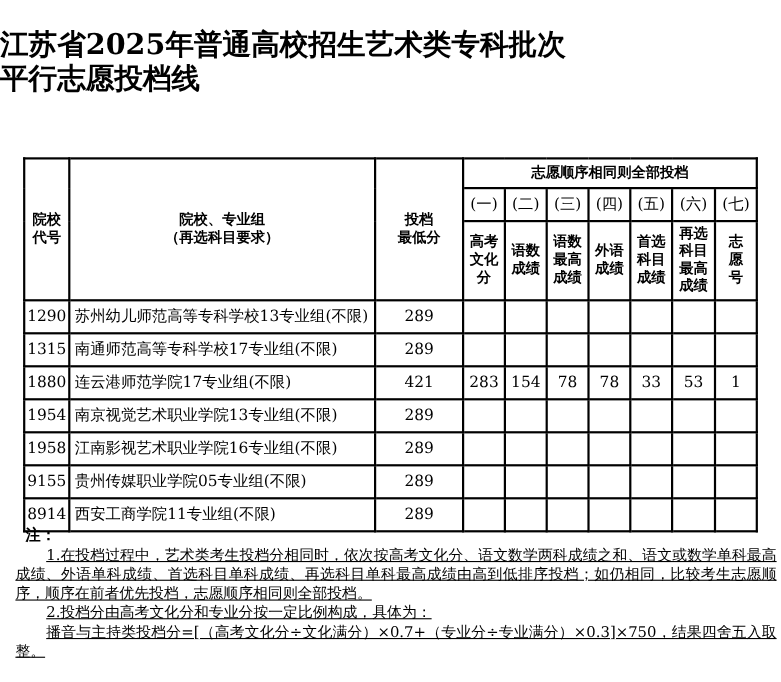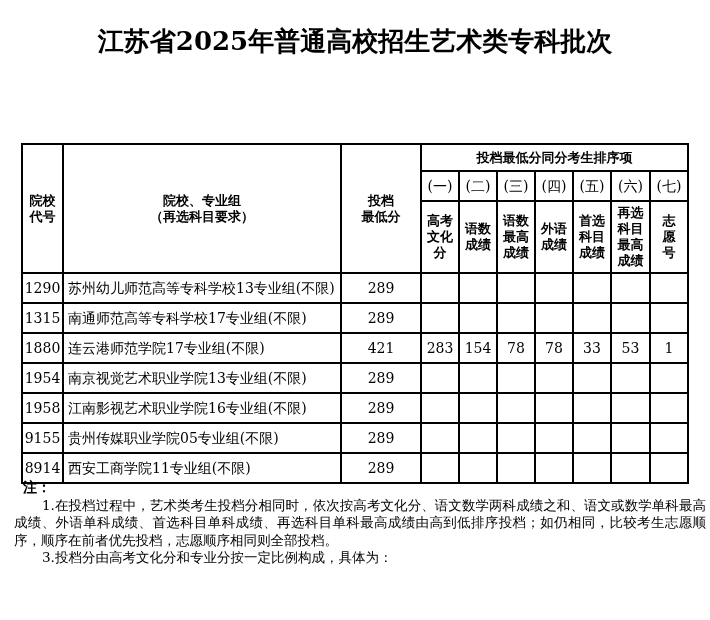--- a/index.html
+++ b/index.html
@@ -6,21 +6,21 @@
   body{
     width:710px;height:620px;background:#ffffff;color:#000000;
     font-family:"DejaVu Serif","Liberation Serif",serif;
     -webkit-font-smoothing:antialiased;
   }
   .page{position:relative;width:710px;height:620px;overflow:hidden;background:#ffffff;}
 
   
   .title{
     position:absolute;top:26px;left:0;width:710px;
-    text-align:center;font-weight:700;font-size:26px;line-height:31px;
+    font-weight:700;font-size:26px;line-height:31px;
     font-family:"DejaVu Serif","Liberation Serif",serif;
   }
 
   
   table.score{
     position:absolute;left:21px;top:143px;width:667px;
     border-collapse:collapse;table-layout:fixed;background:#ffffff;
   }
   table.score th,table.score td{
     border:2px solid #000;padding:0;text-align:center;vertical-align:middle;
@@ -44,29 +44,30 @@
 
   
   .notes{
     position:absolute;left:14px;top:479px;width:692px;
     font-size:13.5px;line-height:17.5px;text-align:justify;
   }
   .notes .label{
     font-weight:700;font-size:14px;padding-left:9px;
     font-family:"DejaVu Sans","Liberation Sans",sans-serif;
   }
-  .notes p{margin:0;text-indent:28px;}
+  .notes p{margin:0;text-indent:28px;text-decoration:underline;}
 </style>
 </head>
 <body>
 
 <div class="page">
 
   <div class="title">
     <div>江苏省2025年普通高校招生艺术类专科批次</div>
+    <div>平行志愿投档线</div>
   </div>
 
   <table class="score">
     <colgroup>
       <col style="width:41px">
         <col style="width:278px">
         <col style="width:80px">
       <col style="width:38px">
         <col style="width:38px">
         <col style="width:38px">
@@ -76,21 +77,21 @@
       <col style="width:38px">
     </colgroup>
     <thead>
       <tr class="hr1">
         <th rowspan="3" class="pre">院校
 代号</th>
         <th rowspan="3" class="pre">院校、专业组
 （再选科目要求）</th>
         <th rowspan="3" class="pre">投档
 最低分</th>
-        <th colspan="7">投档最低分同分考生排序项</th>
+        <th colspan="7">志愿顺序相同则全部投档</th>
       </tr>
       <tr class="hr2">
         <th class="ordinal">(一)</th>
         <th class="ordinal">(二)</th>
         <th class="ordinal">(三)</th>
         <th class="ordinal">(四)</th>
         <th class="ordinal">(五)</th>
         <th class="ordinal">(六)</th>
         <th class="ordinal">(七)</th>
       </tr>
@@ -201,16 +202,17 @@
           <td></td>
           <td></td>
           <td></td>
         </tr>
       </tbody>
   </table>
 
   <div class="notes">
     <div class="label">注：</div>
     <p>1.在投档过程中，艺术类考生投档分相同时，依次按高考文化分、语文数学两科成绩之和、语文或数学单科最高成绩、外语单科成绩、首选科目单科成绩、再选科目单科最高成绩由高到低排序投档；如仍相同，比较考生志愿顺序，顺序在前者优先投档，志愿顺序相同则全部投档。</p>
-    <p>3.投档分由高考文化分和专业分按一定比例构成，具体为：</p>
+    <p>2.投档分由高考文化分和专业分按一定比例构成，具体为：</p>
+    <p>播音与主持类投档分=[（高考文化分÷文化满分）×0.7+（专业分÷专业满分）×0.3]×750，结果四舍五入取整。</p>
   </div>
 
 </div>
 
 </body></html>

